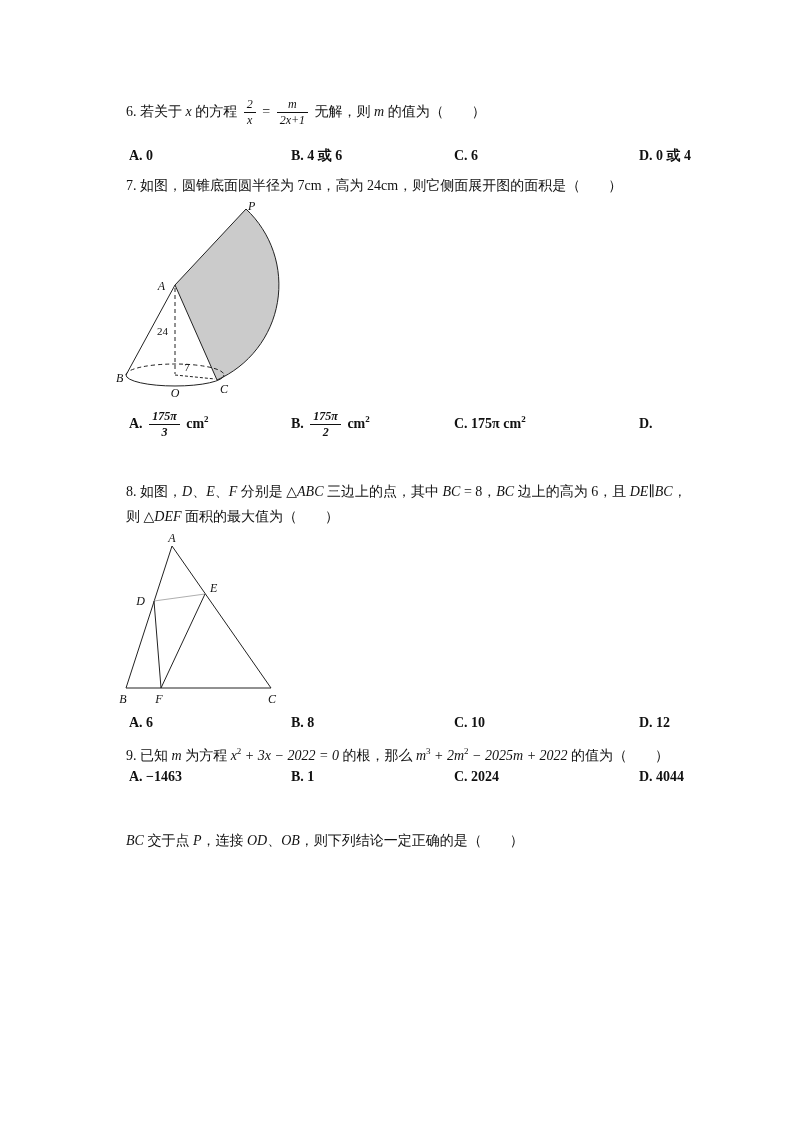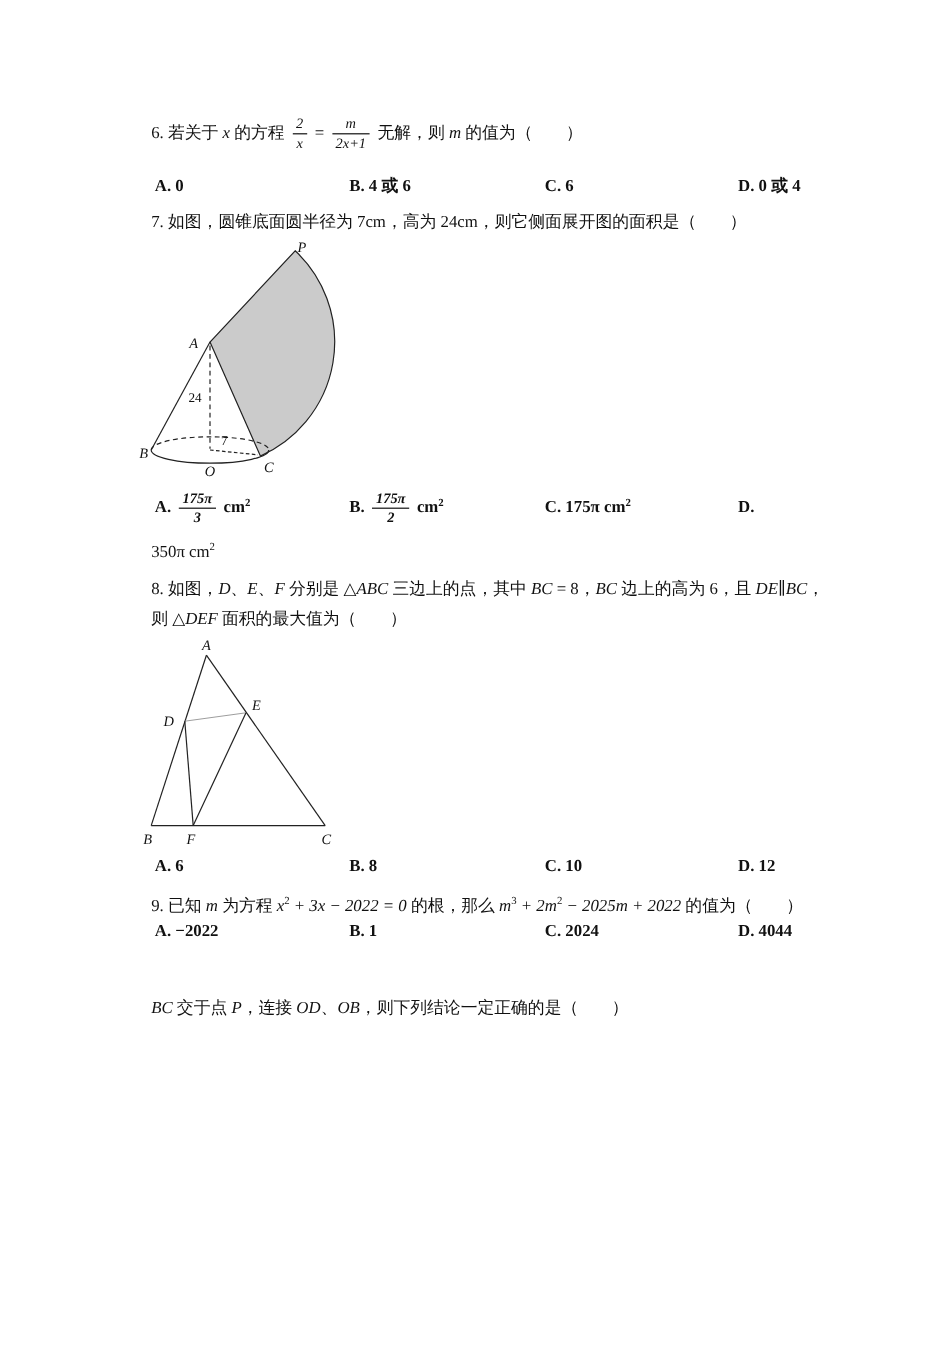--- a/index.html
+++ b/index.html
@@ -3,21 +3,21 @@
 <meta charset="utf-8">
 <style>
   html,body{margin:0;padding:0;background:#ffffff;}
   .page{position:relative;width:793px;height:1122px;background:#ffffff;overflow:hidden;
         font-family:"Liberation Serif","DejaVu Serif",serif;color:#111;}
   .content{position:absolute;left:115px;top:0;width:566px;height:100%;}
   .row{position:absolute;left:0;width:600px;font-size:14px;line-height:20px;white-space:nowrap;margin-left:11px;}
   .tall{line-height:36px;}
   .options{height:20px;}
   .opt{position:absolute;top:0;white-space:nowrap;font-weight:bold;}
-  .o1{left:3px}.o2{left:165px}.o3{left:328px}.o4{left:489px}
+  .o1{left:3px}.o2{left:165px}.o3{left:328px}.o4{left:513px}
   .math{font-style:italic;}
   sup{font-size:9px;line-height:0;}
   .frac{display:inline-block;vertical-align:middle;text-align:center;margin:0 3px;font-style:italic;}
   .frac .num{display:block;font-size:12px;line-height:15px;padding:0 3px;border-bottom:1px solid #111;}
   .frac .den{display:block;font-size:12px;line-height:15px;padding:0 3px;}
   .figure{position:absolute;}
   svg text{font-family:"Liberation Serif","DejaVu Serif",serif;fill:#111;}
   .flabel{font-style:italic;font-size:12px;}
   .fnum{font-size:11px;}
 </style>
@@ -54,21 +54,20 @@
         <text class="fnum" x="72" y="173" text-anchor="middle">7</text>
       </svg>
     </div>
 
     <div class="row tall options" style="top:406px">
       <span class="opt o1"><span>A. </span><span class="frac"><span class="num">175π</span><span class="den">3</span></span><span> cm</span><sup>2</sup></span>
       <span class="opt o2"><span>B. </span><span class="frac"><span class="num">175π</span><span class="den">2</span></span><span> cm</span><sup>2</sup></span>
       <span class="opt o3"><span>C. 175π cm</span><sup>2</sup></span>
       <span class="opt o4"><span>D.</span></span>
     </div>
-    <div class="row" style="top:451px"><span>350π cm</span><sup>2</sup></div>
 
     <div class="row" style="top:482px"><span>8. 如图，</span><span class="math">D</span><span>、</span><span class="math">E</span><span>、</span><span class="math">F</span><span> 分别是 △</span><span class="math">ABC</span><span> 三边上的点，其中 </span><span class="math">BC</span><span> = 8，</span><span class="math">BC</span><span> 边上的高为 6，且 </span><span class="math">DE</span><span>∥</span><span class="math">BC</span><span>，</span></div>
     <div class="row" style="top:507px"><span>则 △</span><span class="math">DEF</span><span> 面积的最大值为（　　）</span></div>
 
     <div class="figure" style="top:533px;left:0;width:170px;height:175px">
       <svg width="170" height="175" viewBox="0 0 170 175">
         <line x1="57" y1="13" x2="11" y2="155" stroke="#222" stroke-width="1"></line>
         <line x1="57" y1="13" x2="156" y2="155" stroke="#222" stroke-width="1"></line>
         <line x1="11" y1="155" x2="156" y2="155" stroke="#222" stroke-width="1"></line>
         <line x1="39" y1="68" x2="90" y2="61" stroke="#999" stroke-width="0.8"></line>
@@ -85,21 +84,21 @@
 
     <div class="row options" style="top:713px">
       <span class="opt o1">A. 6</span>
       <span class="opt o2">B. 8</span>
       <span class="opt o3">C. 10</span>
       <span class="opt o4">D. 12</span>
     </div>
 
     <div class="row" style="top:746px"><span>9. 已知 </span><span class="math">m</span><span> 为方程 </span><span class="math">x</span><sup>2</sup><span class="math"> + 3x − 2022 = 0</span><span> 的根，那么 </span><span class="math">m</span><sup>3</sup><span class="math"> + 2m</span><sup>2</sup><span class="math"> − 2025m + 2022</span><span> 的值为（　　）</span></div>
     <div class="row options" style="top:767px">
-      <span class="opt o1">A. −2022</span>
+      <span class="opt o1">A. −1463</span>
       <span class="opt o2">B. 1</span>
       <span class="opt o3">C. 2024</span>
       <span class="opt o4">D. 4044</span>
     </div>
 
     <div class="row" style="top:831px"><span class="math">BC</span><span> 交于点 </span><span class="math">P</span><span>，连接 </span><span class="math">OD</span><span>、</span><span class="math">OB</span><span>，则下列结论一定正确的是（　　）</span></div>
 
   </div>
 </div>
 

